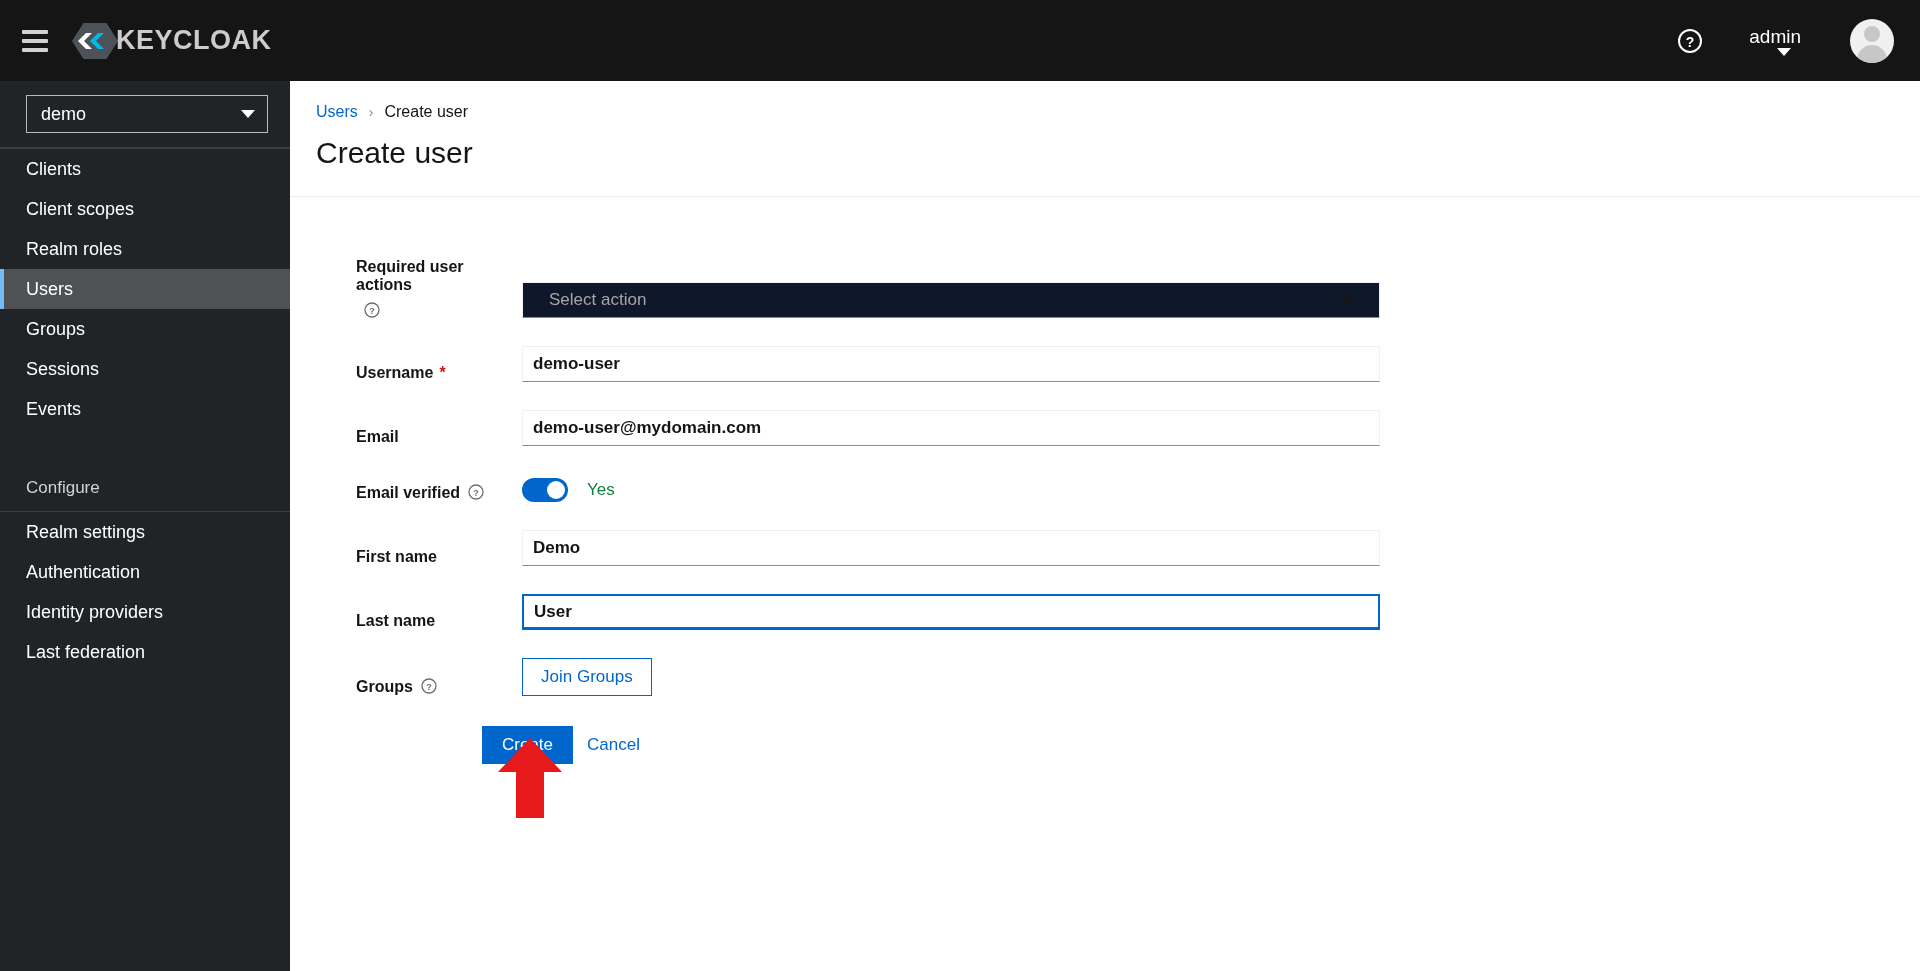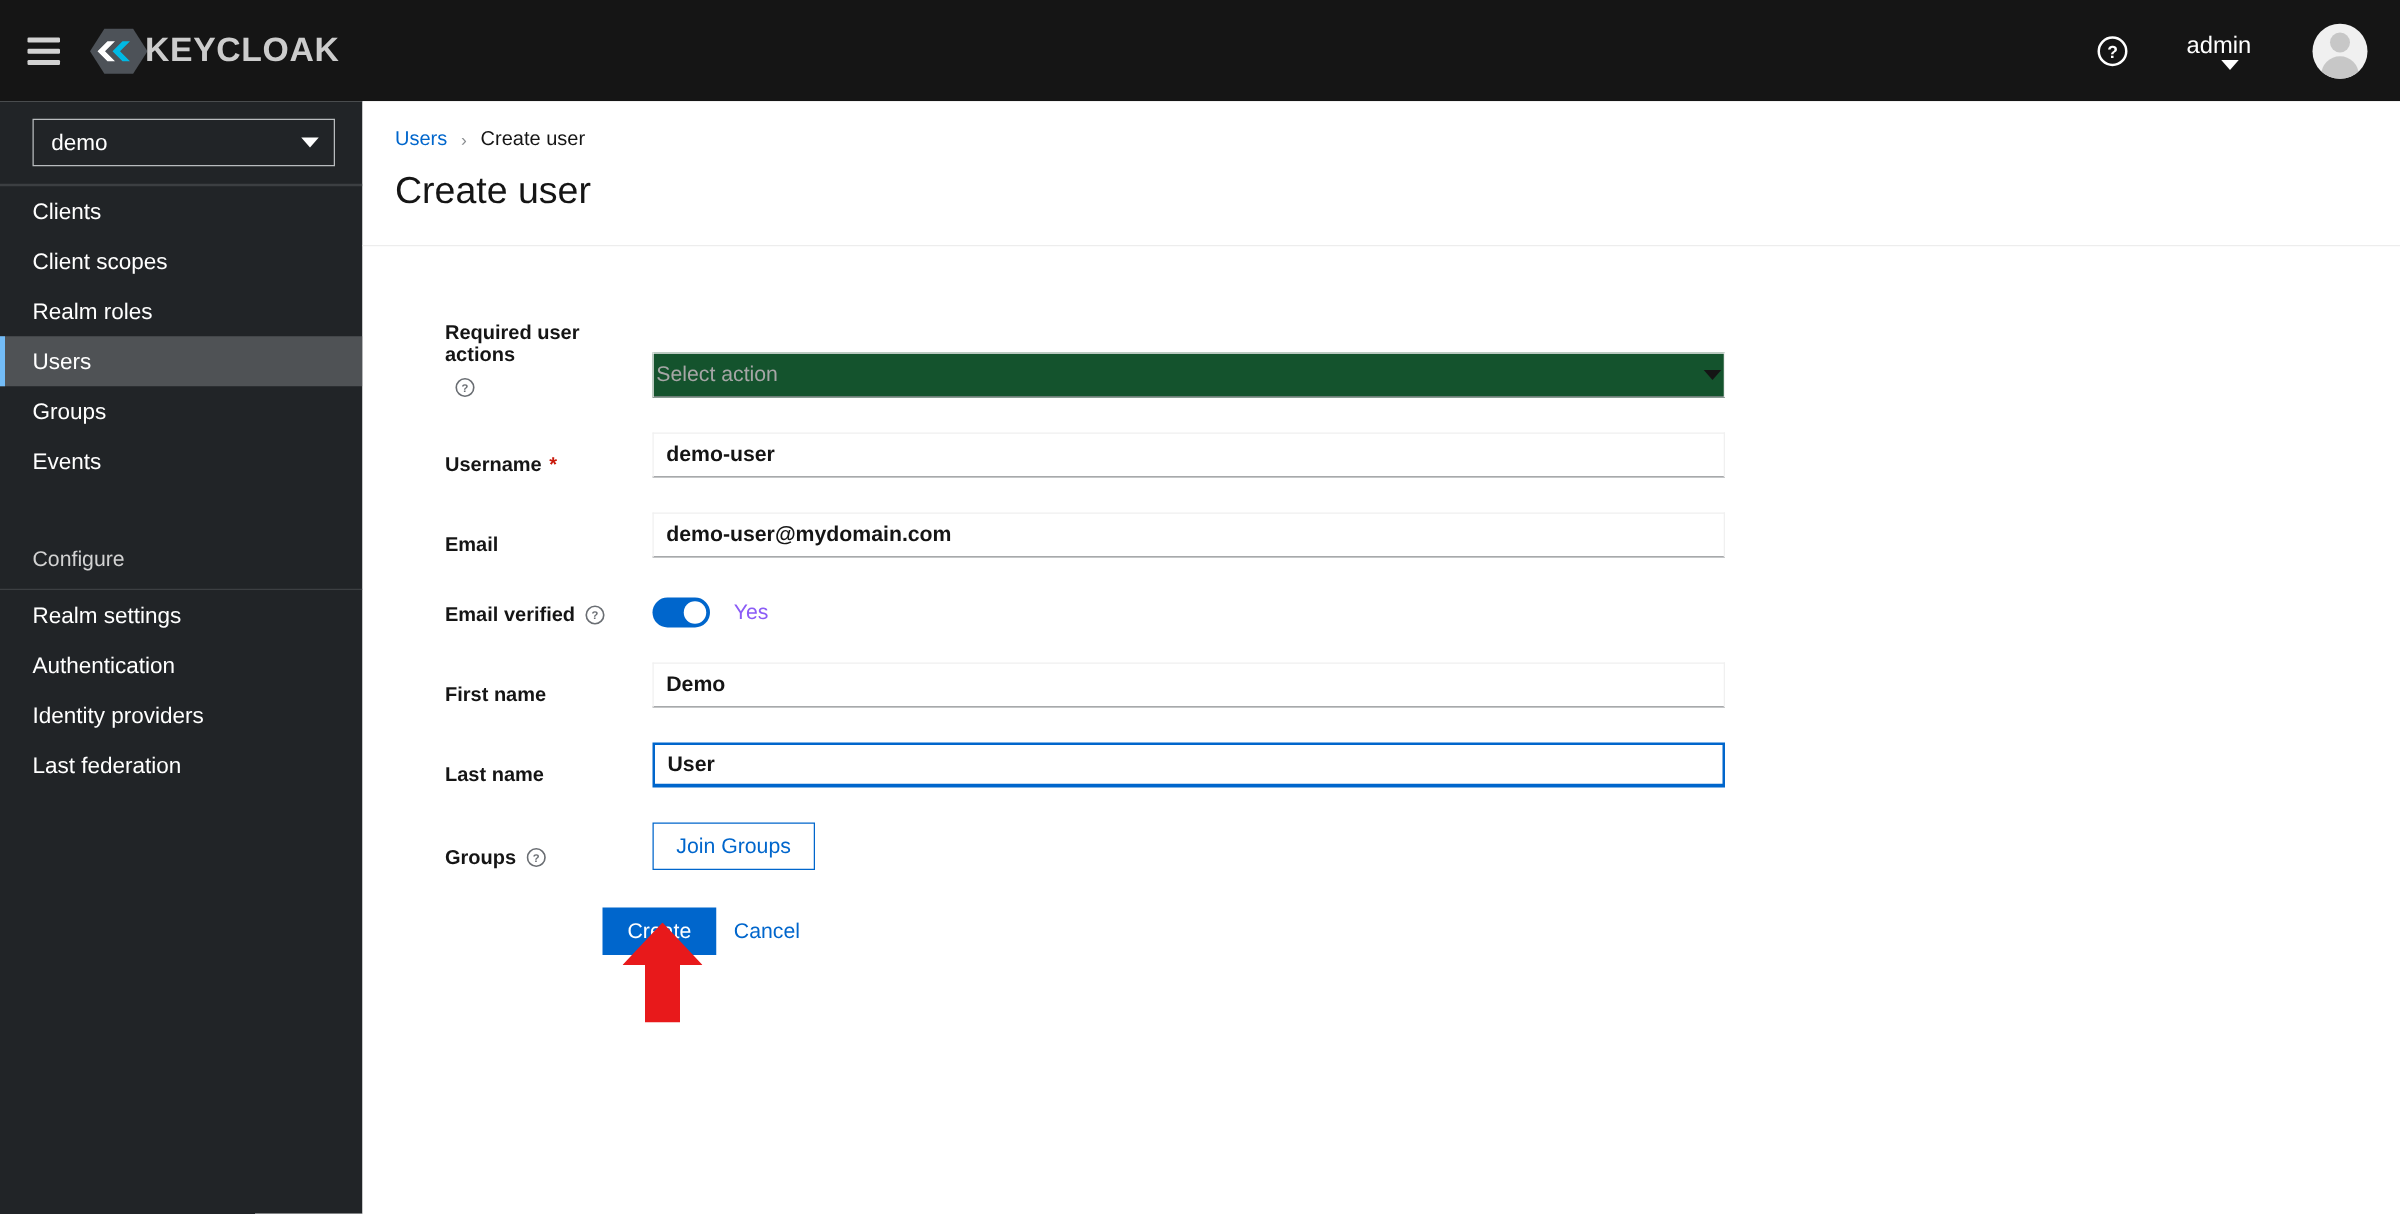--- a/index.html
+++ b/index.html
@@ -129,41 +129,41 @@
     background: #ffffff; padding: 0 10px;
     font-family: "Liberation Sans", sans-serif; font-size: 17px; color: #151515;
     outline: none; display: block; font-weight: bold;
   }
   .pf-input.focused {
     border: 2px solid #06c; border-bottom: 3px solid #06c;
   }
   .pf-select {
     width: 100%; height: 36px;
     border: 1px solid #f0f0f0; border-bottom: 1px solid #8a8d90;
-    background: #14532d; display: flex; align-items: center;
-    padding: 0 2px; cursor: pointer;
+    background: #0f172a; display: flex; align-items: center;
+    padding: 0 26px; cursor: pointer;
   }
   .pf-select-placeholder { font-size: 17px; color: #a6a6a6; }
   .pf-select-caret {
     margin-left: auto;
     width: 0; height: 0;
     border-left: 7px solid transparent; border-right: 7px solid transparent;
     border-top: 8px solid #151515;
   }
 
   .toggle-row { display: flex; align-items: center; padding-top: 4px; }
   .toggle {
     width: 46px; height: 24px; border-radius: 12px; background: #06c;
     position: relative; cursor: pointer; flex: none;
   }
   .toggle .knob {
     position: absolute; width: 18px; height: 18px; border-radius: 50%;
     background: #ffffff; top: 3px; right: 3px;
   }
-  .toggle-label { font-size: 17px; color: #8b5cf6; margin-left: 19px; }
+  .toggle-label { font-size: 17px; color: #15803d; margin-left: 19px; }
 
   .btn-secondary {
     display: inline-flex; align-items: center; justify-content: center;
     height: 38px; padding: 0 18px;
     border: 1px solid #06c; background: #ffffff; color: #06c;
     font-family: "Liberation Sans", sans-serif; font-size: 17px;
     cursor: pointer;
   }
   .btn-primary {
     display: inline-flex; align-items: center; justify-content: center;
@@ -235,20 +235,21 @@
     </div>
 
     <div class="nav-sep"></div>
     <div class="nav-sep"></div>
 
     <div class="nav-item">Clients</div>
     <div class="nav-item">Client scopes</div>
     <div class="nav-item">Realm roles</div>
     <div class="nav-item active">Users</div>
     <div class="nav-item">Groups</div>
+    <div class="nav-item">Sessions</div>
     <div class="nav-item">Events</div>
 
     <div class="nav-gap"></div>
 
     <div class="nav-section-title">Configure</div>
     <div class="nav-sep"></div>
 
     <div class="nav-item">Realm settings</div>
     <div class="nav-item">Authentication</div>
     <div class="nav-item">Identity providers</div>

